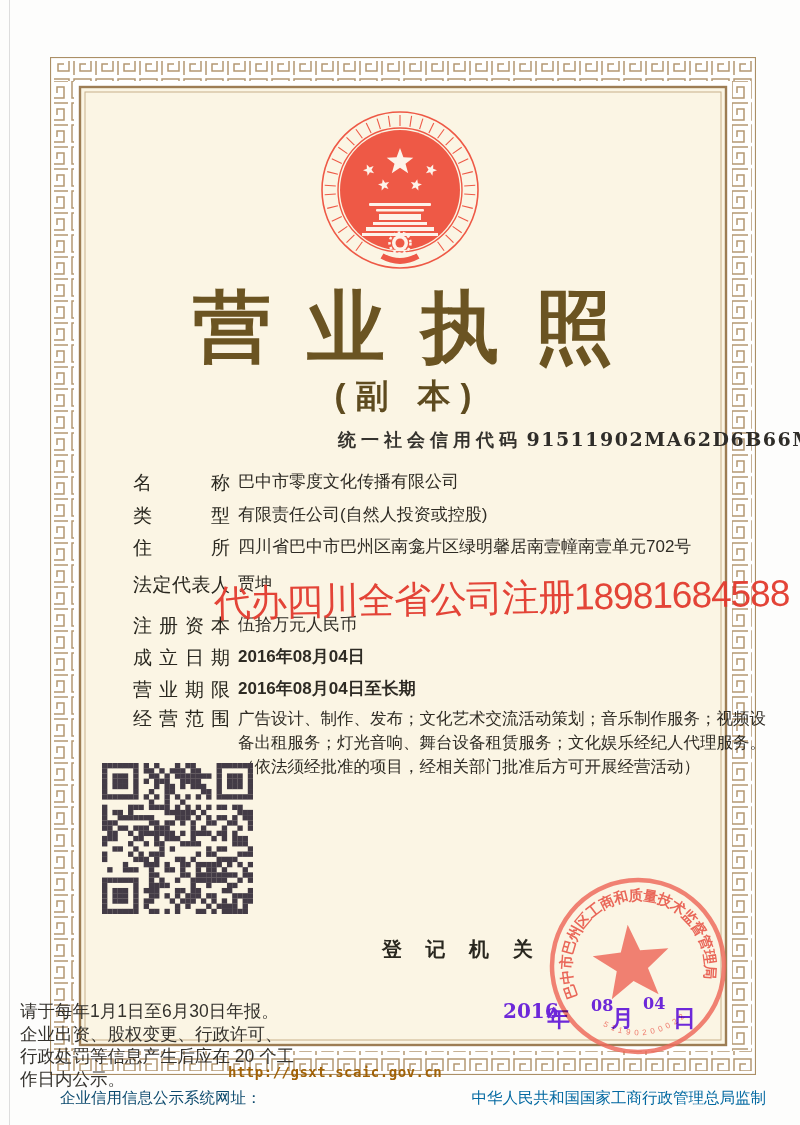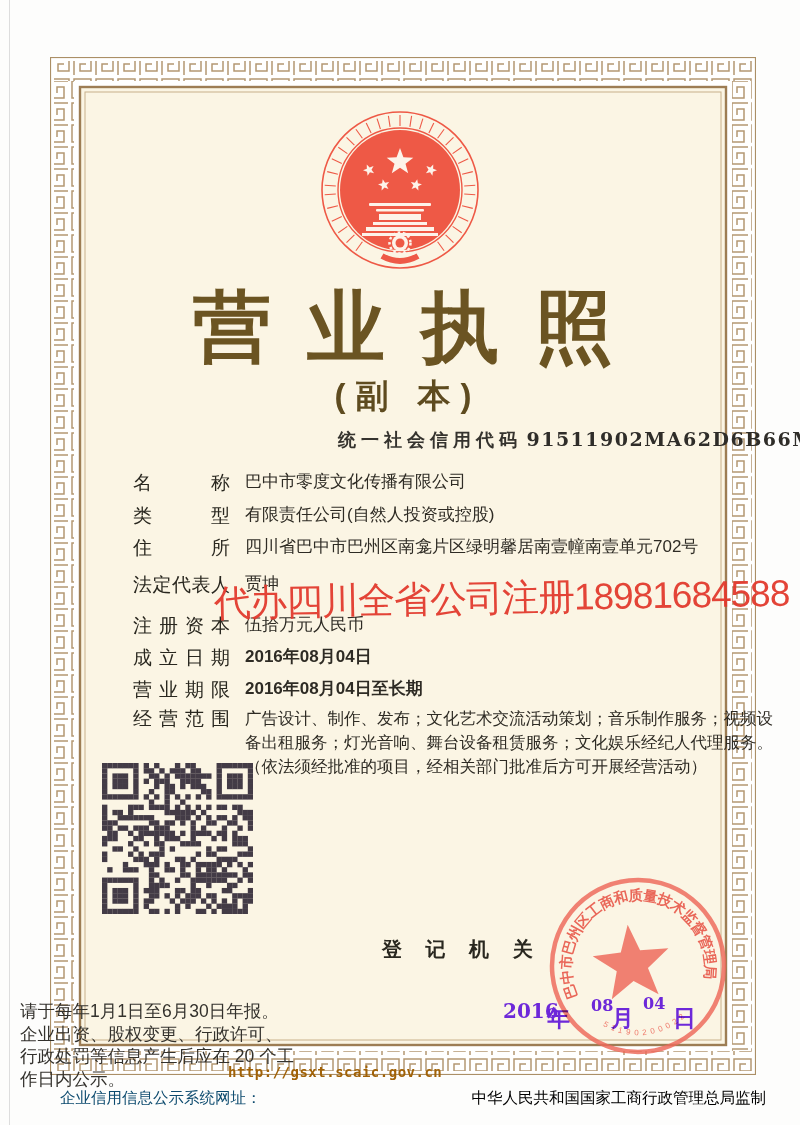--- a/index.html
+++ b/index.html
@@ -21,21 +21,21 @@
          font-size:33px;font-weight:bold;color:#5e4b1f;letter-spacing:10px;text-indent:10px;}
 
   .credit-line{position:absolute;left:338px;top:428px;white-space:nowrap;}
   .credit-label{font-size:18px;font-weight:bold;color:#35332e;letter-spacing:5px;}
   .credit-code{font-size:19px;font-weight:600;color:#2f2d29;letter-spacing:1.5px;
                font-family:"DejaVu Serif","Liberation Serif",serif;}
 
   .row{position:absolute;left:133px;width:590px;}
   .lbl{display:inline-block;vertical-align:top;width:97px;font-size:19px;font-weight:normal;
        color:#29271f;text-align:justify;text-align-last:justify;}
-  .val{display:inline-block;vertical-align:top;margin-left:15px;font-size:17px;color:#2e2b24;
+  .val{display:inline-block;vertical-align:top;margin-left:8px;font-size:17px;color:#2e2b24;
        max-width:475px;}
   .scope-line{font-size:16.5px;color:#2e2b24;line-height:24px;white-space:nowrap;}
 
   .watermark{position:absolute;left:214px;top:574px;width:545px;z-index:6;
              font-size:37px;font-weight:500;color:#e23a2e;white-space:nowrap;
              transform:rotate(-1deg);letter-spacing:-1px;opacity:.95;}
 
   .qr{position:absolute;left:102px;top:763px;width:151px;height:151px;}
 
   .reg-label{position:absolute;left:382px;top:936px;font-size:20px;font-weight:bold;
@@ -51,21 +51,21 @@
   .d-du   {left:170px;top:9px; font-size:23px;font-weight:bold;}
 
   .seal{position:absolute;left:538px;top:866px;width:200px;height:200px;z-index:5;
         mix-blend-mode:multiply;opacity:.92;}
 
   .notice{position:absolute;left:20px;top:1000px;z-index:6;font-size:17.5px;color:#33312c;
           line-height:22.5px;white-space:nowrap;}
   .url{position:absolute;left:228px;top:1064px;z-index:6;font-size:14px;font-weight:bold;
        color:#a16207;font-family:"DejaVu Sans Mono","Liberation Mono",monospace;letter-spacing:.5px;}
   .caption-left{position:absolute;left:60px;top:1088px;font-size:15.5px;color:#0c4a6e;white-space:nowrap;}
-  .caption-right{position:absolute;right:34px;top:1088px;font-size:15.5px;color:#000000;white-space:nowrap;margin-left:28px;}
+  .caption-right{position:absolute;right:34px;top:1088px;font-size:15.5px;color:#0369a1;white-space:nowrap;margin-left:28px;}
 </style>
 </head>
 <body>
 
 <div class="page">
 
   <div class="scan-line"></div>
 
   <svg class="frame-svg" width="706" height="1018" viewBox="0 0 706 1018">
     <defs>

